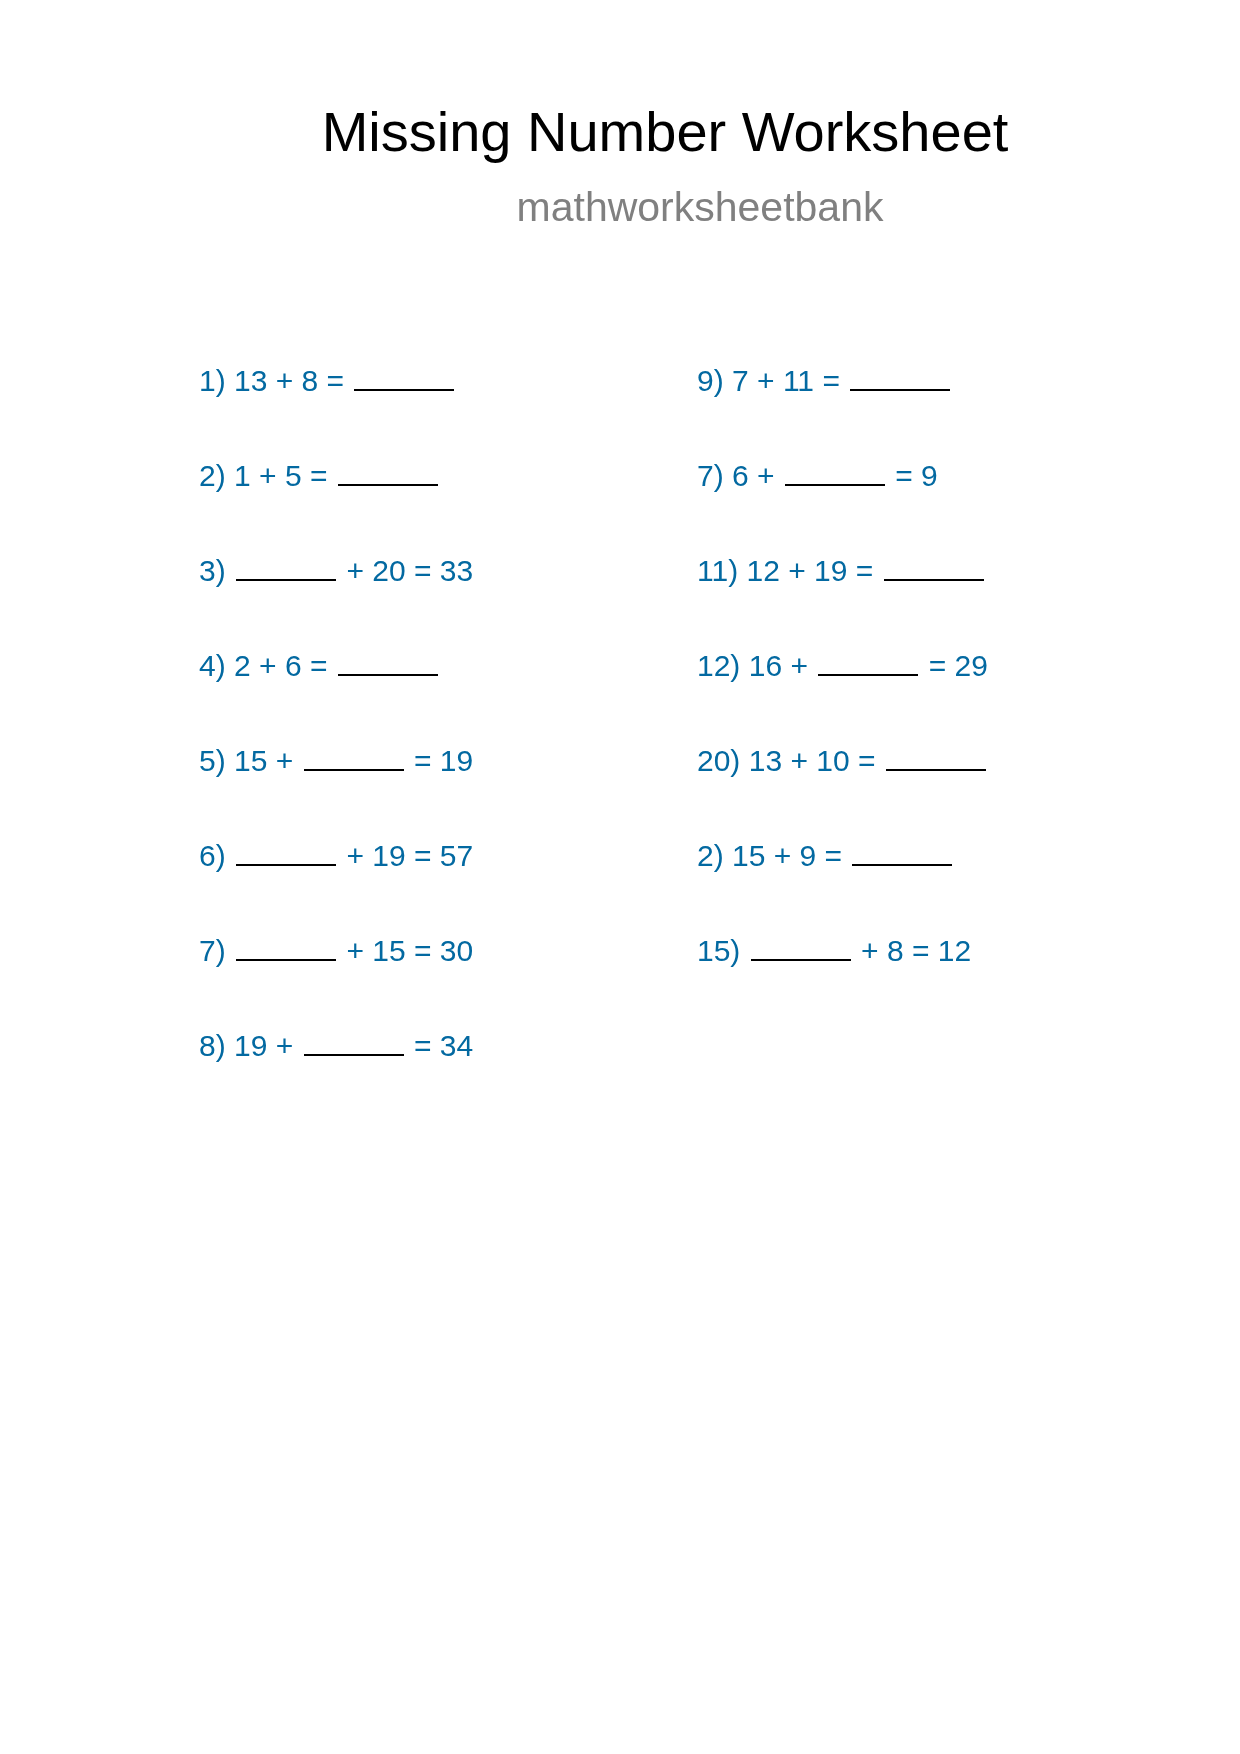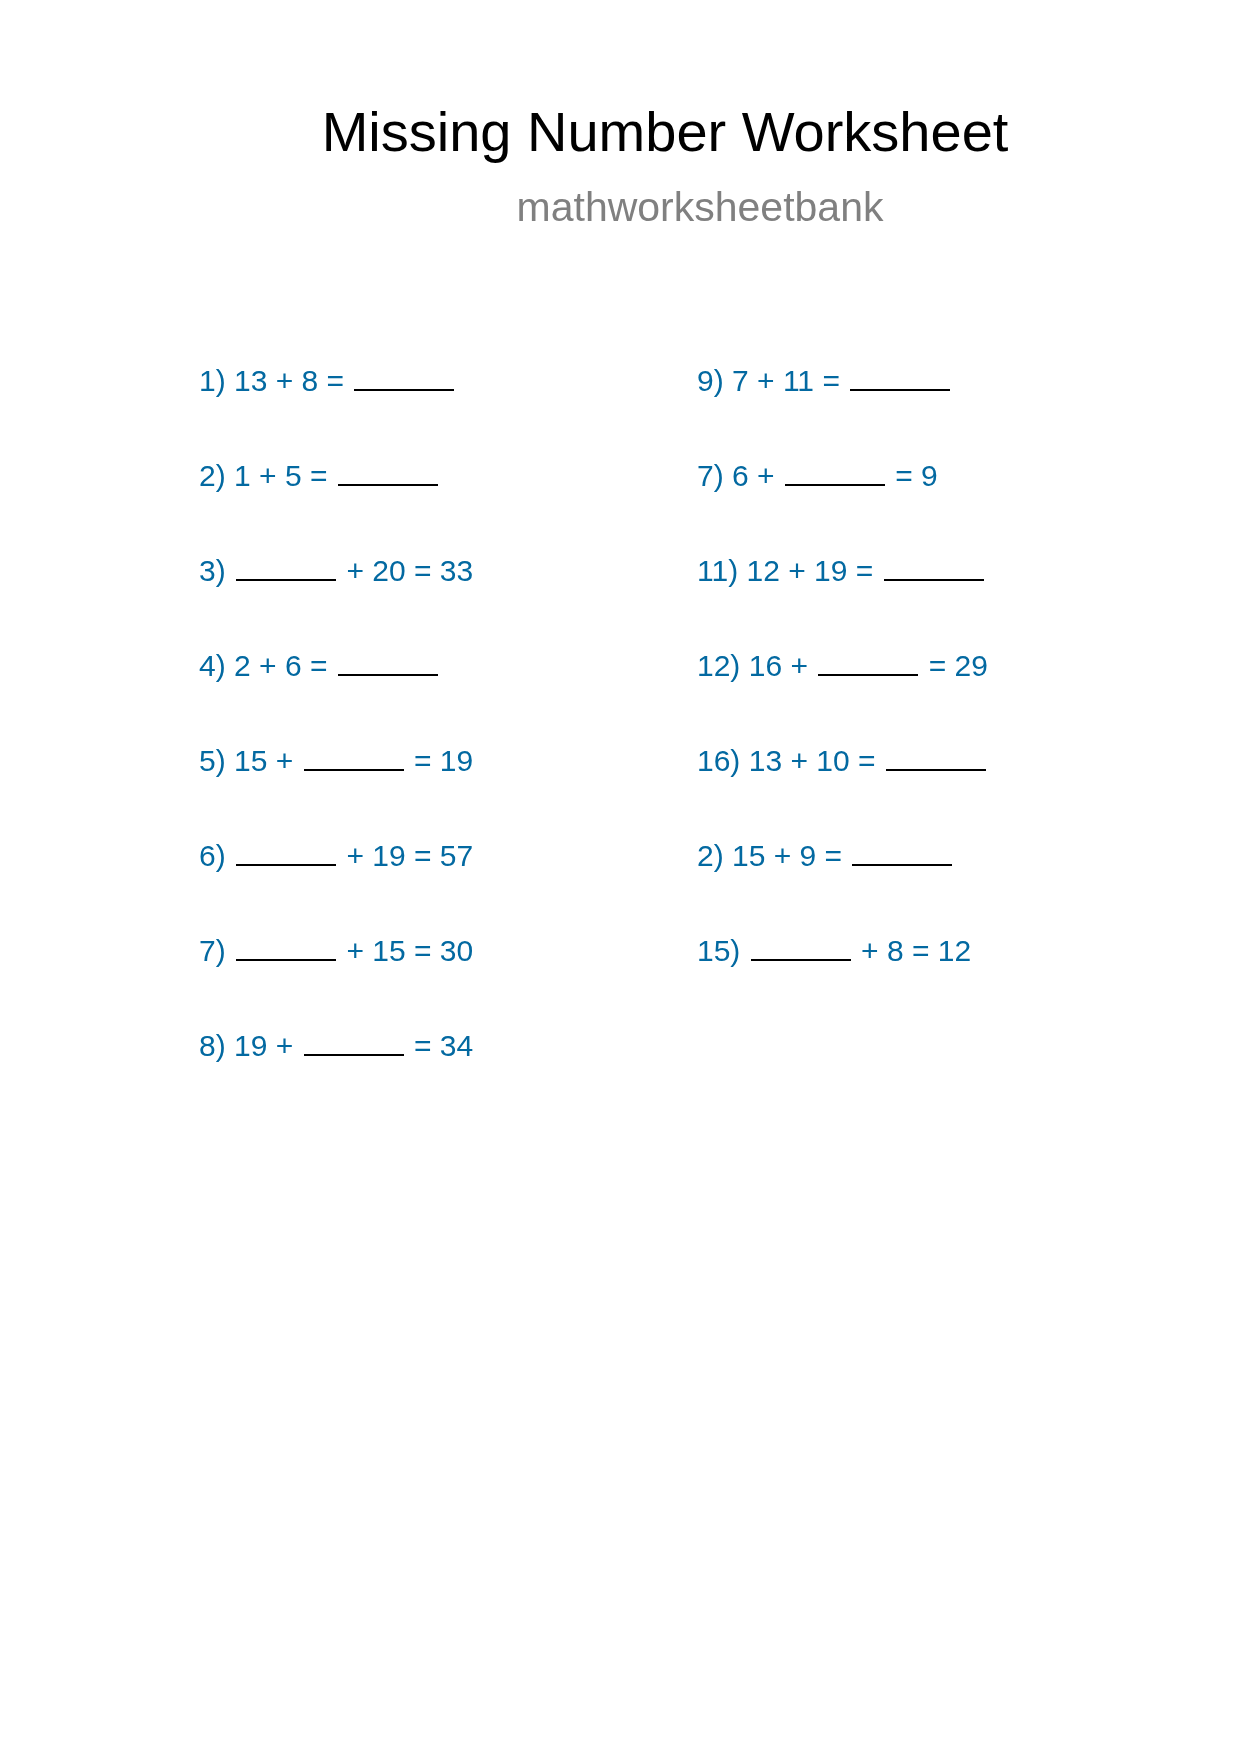--- a/index.html
+++ b/index.html
@@ -87,21 +87,21 @@
     <span>12 + 19 =</span>
     <span class="blank"></span>
   </div>
   <div class="problem" style="top:640px">
     <span>12)</span>
     <span>16 +</span>
     <span class="blank"></span>
     <span>= 29</span>
   </div>
   <div class="problem" style="top:735px">
-    <span>16)</span>
+    <span>20)</span>
     <span>13 + 10 =</span>
     <span class="blank"></span>
   </div>
   <div class="problem" style="top:830px">
     <span>2)</span>
     <span>15 + 9 =</span>
     <span class="blank"></span>
   </div>
   <div class="problem" style="top:925px">
     <span>15)</span>

